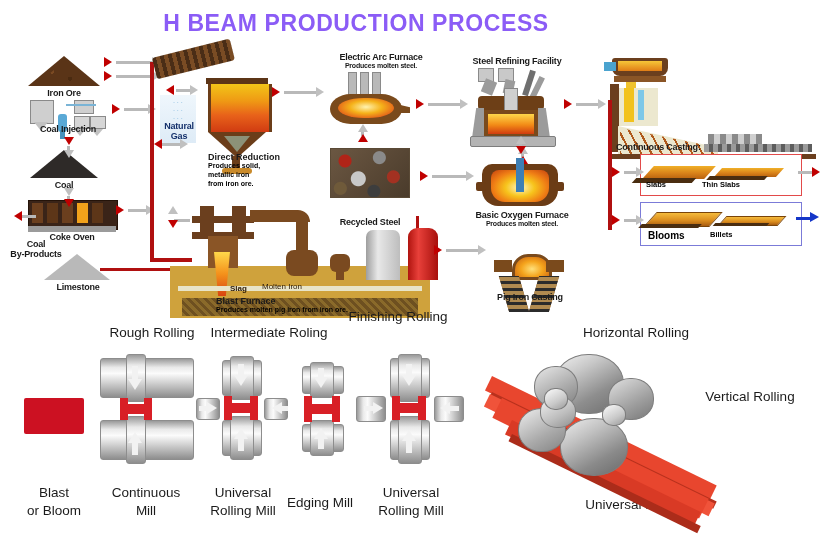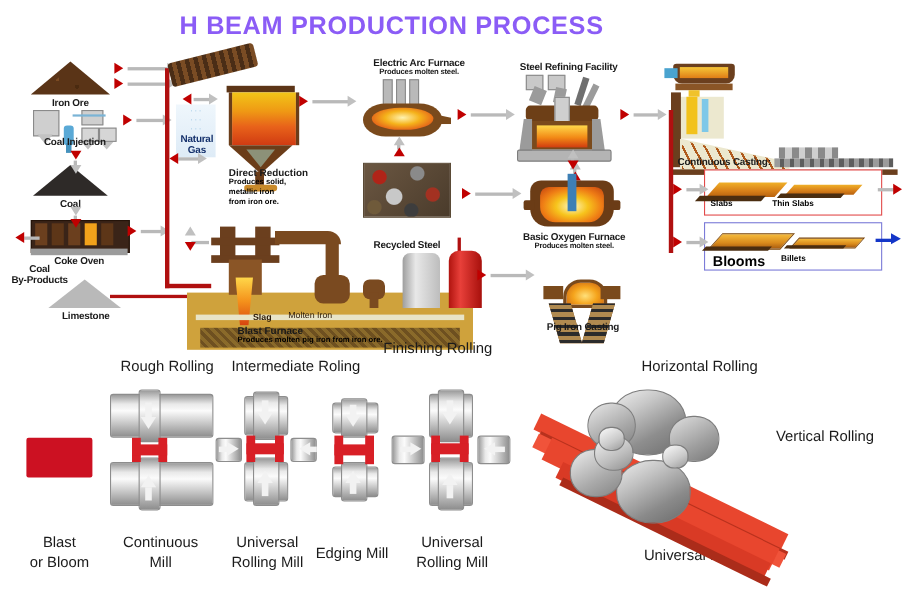--- a/index.html
+++ b/index.html
@@ -390,21 +390,21 @@
 
 <div class="box-blue" style="left:640px;top:202px;width:160px;height:42px;"></div>
 <div class="abs" style="left:650px;top:208px;">
   <div class="bloom" style="left:0;top:4px;width:64px;height:13px;transform:skewX(-42deg);"></div>
   <div class="slabside" style="left:-10px;top:16px;width:60px;height:4px;transform:skewX(-42deg);"></div>
 </div>
 <div class="abs" style="left:722px;top:210px;">
   <div class="bloom" style="left:0;top:6px;width:58px;height:8px;transform:skewX(-42deg);"></div>
   <div class="slabside" style="left:-8px;top:13px;width:54px;height:3px;transform:skewX(-42deg);"></div>
 </div>
-<div class="abs" style="left:648px;top:230px;font-size:13px;font-weight:bold;">Blooms</div>
+<div class="abs" style="left:648px;top:230px;font-size:10px;font-weight:bold;">Blooms</div>
 <div class="abs" style="left:710px;top:230px;font-size:7.5px;font-weight:bold;">Billets</div>
 
 <div class="abs" style="left:612px;top:168px;">
   <div class="ar-shaft" style="left:12px;top:3px;width:14px;height:3px;"></div>
   <div class="ar-head rhead-r" style="left:0;top:-1px;"></div>
   <div class="ar-head ghead-r" style="left:24px;top:-1px;"></div>
 </div>
 <div class="abs" style="left:612px;top:216px;">
   <div class="ar-shaft" style="left:12px;top:3px;width:14px;height:3px;"></div>
   <div class="ar-head rhead-r" style="left:0;top:-1px;"></div>

